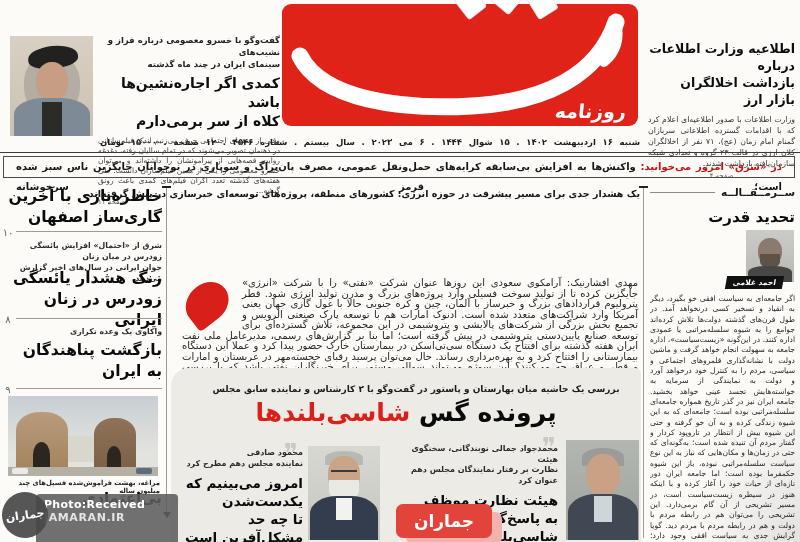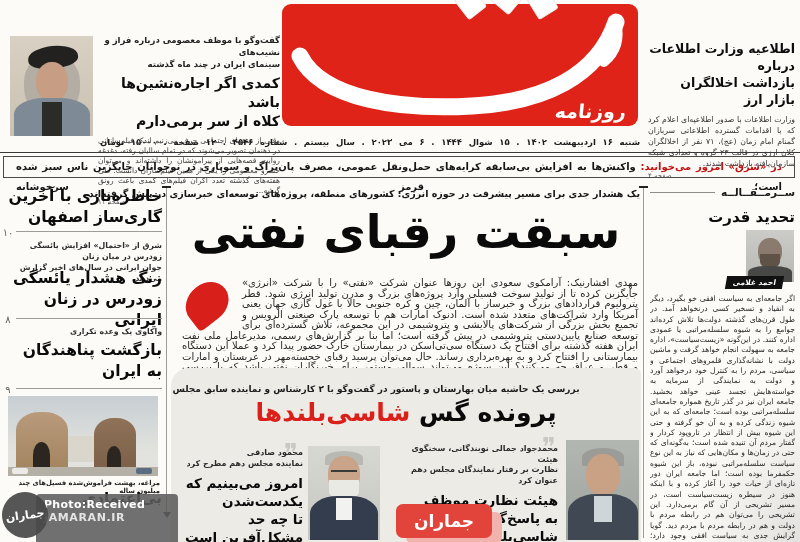--- a/index.html
+++ b/index.html
@@ -30,21 +30,21 @@
   .ld1{left:176px;top:-12px;transform:rotate(52deg);}
   .ld2{left:212px;top:-17px;transform:rotate(40deg);}
   .ld3{left:248px;top:-12px;transform:rotate(58deg);}
   .logo-swoosh{position:absolute;left:0;top:0;}
   .logo-sub{position:absolute;right:12px;bottom:4px;color:#ffffff;font-size:19px;font-weight:bold;transform:skewX(-6deg);}
 
   
   .brief{left:648px;top:40px;width:147px;text-align:right;}
   .brief-title{font-size:12.5px;font-weight:bold;line-height:17px;color:#0d0d0d;}
   .brief-body{font-size:7.8px;line-height:11px;text-align:justify;color:#333;margin-top:6px;}
-  .brief-pageref{font-size:7px;color:#555;margin-top:3px;text-align:left;}
+  .brief-pageref{font-size:7px;color:#555;margin-top:3px;text-align:center;}
 
   
   .dateline{left:100px;top:137px;width:540px;font-size:8.5px;font-weight:bold;color:#1c1c1c;
             text-align:justify;text-align-last:justify;}
   .header-rule{left:0;top:152px;width:800px;height:1px;background:#3a3a3a;}
   .today-strip{left:3px;top:156px;width:792px;height:22px;border:1px solid #4a4a4a;box-sizing:border-box;
                padding:0 12px;font-size:10px;font-weight:bold;line-height:20px;
                text-align:justify;text-align-last:justify;}
   .strip-label{color:#c41211;}
   .strip-text{color:#161616;}
@@ -95,21 +95,21 @@
                  line-height:58px;color:#0a0a0a;}
   .lead-wrap{left:182px;top:278px;width:456px;}
   .gem{float:left;width:46px;height:38px;margin:6px 12px 2px 2px;background:#d81f1a;
        border-radius:52% 48% 50% 10%;transform:rotate(-38deg);}
   .main-lead{font-size:10px;line-height:10.5px;text-align:justify;color:#262626;}
   .main-pageref{font-size:7.2px;font-weight:bold;color:#333;text-align:left;margin-top:3px;clear:none;}
 
   
   .suv-panel{left:171px;top:368px;width:470px;height:178px;background:#ecebe6;border-radius:18px 6px 0 0;}
   .suv-kicker{left:172px;top:384px;width:408px;font-size:9px;font-weight:bold;text-align:center;
-              white-space:nowrap;color:#1c1c1c;}
+              white-space:nowrap;color:#1c1c1c;padding-left:40px;}
   .suv-headline{left:172px;top:398px;width:468px;font-size:25px;font-weight:bold;text-align:center;color:#0a0a0a;}
   .suv-red{color:#dd1f1a;}
   .q-photo{overflow:hidden;}
   .ph-jamali{left:566px;top:440px;width:73px;height:100px;background:linear-gradient(#b2b7b2,#9da29d);}
   .jm-face{position:absolute;left:20px;top:14px;width:34px;height:42px;border-radius:46%;background:#c9a184;}
   .jm-hair{position:absolute;left:16px;top:8px;width:42px;height:18px;border-radius:50% 50% 0 0;background:#9b9b98;}
   .jm-suit{position:absolute;left:2px;top:54px;width:70px;height:46px;border-radius:40% 40% 0 0;background:#404853;}
   .jm-shirt{position:absolute;left:28px;top:56px;width:18px;height:26px;background:#cfd6da;}
   .ph-sadeghi{left:308px;top:446px;width:72px;height:94px;background:linear-gradient(#d8d8d3,#c6c6c0);}
   .sd-face{position:absolute;left:20px;top:10px;width:32px;height:38px;border-radius:46%;background:#c9a488;}
@@ -149,21 +149,21 @@
 <div class="page rtl">
 
   <div class="abs feature-photo">
     <div class="fp-hair"></div>
     <div class="fp-beret"></div>
     <div class="fp-face"></div>
     <div class="fp-jacket"></div>
     <div class="fp-shirt"></div>
   </div>
   <div class="abs feature-text rtl">
-    <div class="feat-kicker pre">گفت‌وگو با موظف معصومی درباره فراز و نشیب‌های
+    <div class="feat-kicker pre">گفت‌وگو با خسرو معصومی درباره فراز و نشیب‌های
 سینمای ایران در چند ماه گذشته</div>
     <div class="feat-headline pre">کمدی اگر اجاره‌نشین‌ها باشد
 کلاه از سر برمی‌دارم</div>
     <div class="feat-body">وقتی از سینمای اجتماعی حرف می‌زنیم اندک فیلم‌سازانی در ذهنمان تصویر می‌شوند که در تمام سالیان رفته، دغدغه روایت قصه‌هایی از پیرامونشان را داشته‌اند و می‌توان خسرو معصومی را یکی از همین فیلم‌سازان دانست. طی هفته‌های گذشته تعدد اکران فیلم‌های کمدی باعث رونق گیشه...</div>
     <div class="feat-pageref">صفحه ۱۱</div>
   </div>
 
   <div class="abs logo-box">
     <span class="logo-dot ld1"></span>
     <span class="logo-dot ld2"></span>
@@ -229,21 +229,20 @@
   <div class="abs lc-caption rtl">مراغه، بهشت فراموش‌شده فسیل‌های چند میلیون ساله</div>
   <div class="abs lc-partial rtl">بی‌اعتمادی</div>
 
   <div class="abs credit-badge">جماران</div>
   <div class="abs credit-box">
     <div class="credit-l1">Photo:Received</div>
     <div class="credit-l2">JAMARAN.IR</div>
   </div>
 
   <div class="abs main-kicker rtl">یک هشدار جدی برای مسیر پیشرفت در حوزه انرژی؛ کشورهای منطقه، پروژه‌های توسعه‌ای خبرسازی در پیش گرفته‌اند</div>
-  <div class="abs main-headline rtl">سبقت رقبای نفتی</div>
   <div class="abs lead-wrap rtl">
     <div class="gem"></div>
     <div class="main-lead">مهدی افشارنیک: آرامکوی سعودی این روزها عنوان شرکت «نفتی» را با شرکت «انرژی» جایگزین کرده تا از تولید سوخت فسیلی وارد پروژه‌های بزرگ و مدرن تولید انرژی شود. قطر پترولیوم قراردادهای بزرگ و خبرساز با آلمان، چین و کره جنوبی حالا با غول گازی جهان یعنی آمریکا وارد شراکت‌های متعدد شده است. ادنوک امارات هم با توسعه پارک صنعتی الرویس و تجمیع بخش بزرگی از شرکت‌های پالایشی و پتروشیمی در این مجموعه، تلاش گسترده‌ای برای توسعه صنایع پایین‌دستی پتروشیمی در پیش گرفته است؛ اما بنا بر گزارش‌های رسمی، مدیرعامل ملی نفت ایران هفته گذشته برای افتتاح یک دستگاه سی‌تی‌اسکن در بیمارستان خارک حضور پیدا کرد و عملا این دستگاه بیمارستانی را افتتاح کرد و به بهره‌برداری رساند. حال می‌توان پرسید رقبای خجسته‌مهر در عربستان و امارات و قطر و عراق چه می‌کنند؟ این سوژه می‌تواند سوالی مستمر برای خبرنگاران نفتی باشد که با بررسی برنامه‌های مدیران نفتی هر کشور و هر شرکت، چشم‌انداز توسعه و پیشرفت آن شرکت را بررسی کنند.</div>
     <div class="main-pageref">گزارش تیتر یک را در صفحه ۴ بخوانید</div>
   </div>
 
   <div class="abs suv-panel"></div>
   <div class="abs suv-kicker rtl">بررسی یک حاشیه میان بهارستان و پاستور در گفت‌وگو با ۲ کارشناس و نماینده سابق مجلس</div>
   <div class="abs suv-headline rtl">
     <span>پرونده گس </span><span class="suv-red">شاسی‌بلندها</span>

